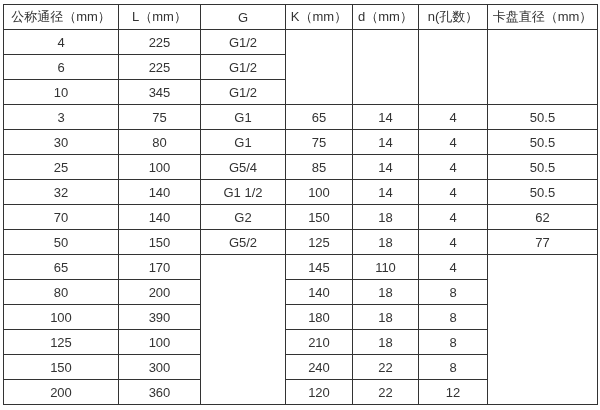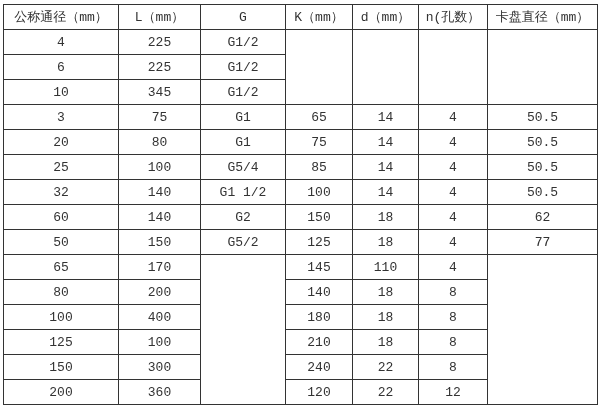--- a/index.html
+++ b/index.html
@@ -8,21 +8,20 @@
     width: 600px;
     height: 410px;
     background: #ffffff;
     font-family: "Liberation Sans", sans-serif;
   }
   table.spec {
     border-collapse: collapse;
     table-layout: fixed;
     width: 594px;
     margin: 4px 0 12px 3px;
-    font-family: Liberation Mono, monospace;
   }
   table.spec th,
   table.spec td {
     border: 1px solid #333333;
     text-align: center;
     vertical-align: middle;
     font-size: 13px;
     font-weight: normal;
     color: #333333;
     height: 24px;
@@ -78,21 +77,21 @@
     <tr>
       <td>3</td>
       <td>75</td>
       <td>G1</td>
       <td>65</td>
       <td>14</td>
       <td>4</td>
       <td>50.5</td>
     </tr>
     <tr>
-      <td>20</td>
+      <td>30</td>
       <td>80</td>
       <td>G1</td>
       <td>75</td>
       <td>14</td>
       <td>4</td>
       <td>50.5</td>
     </tr>
     <tr>
       <td>25</td>
       <td>100</td>
@@ -105,21 +104,21 @@
     <tr>
       <td>32</td>
       <td>140</td>
       <td>G1 1/2</td>
       <td>100</td>
       <td>14</td>
       <td>4</td>
       <td>50.5</td>
     </tr>
     <tr>
-      <td>60</td>
+      <td>70</td>
       <td>140</td>
       <td>G2</td>
       <td>150</td>
       <td>18</td>
       <td>4</td>
       <td>62</td>
     </tr>
     <tr>
       <td>50</td>
       <td>150</td>
@@ -140,21 +139,21 @@
     </tr>
     <tr>
       <td>80</td>
       <td>200</td>
       <td>140</td>
       <td>18</td>
       <td>8</td>
     </tr>
     <tr>
       <td>100</td>
-      <td>400</td>
+      <td>390</td>
       <td>180</td>
       <td>18</td>
       <td>8</td>
     </tr>
     <tr>
       <td>125</td>
       <td>100</td>
       <td>210</td>
       <td>18</td>
       <td>8</td>

